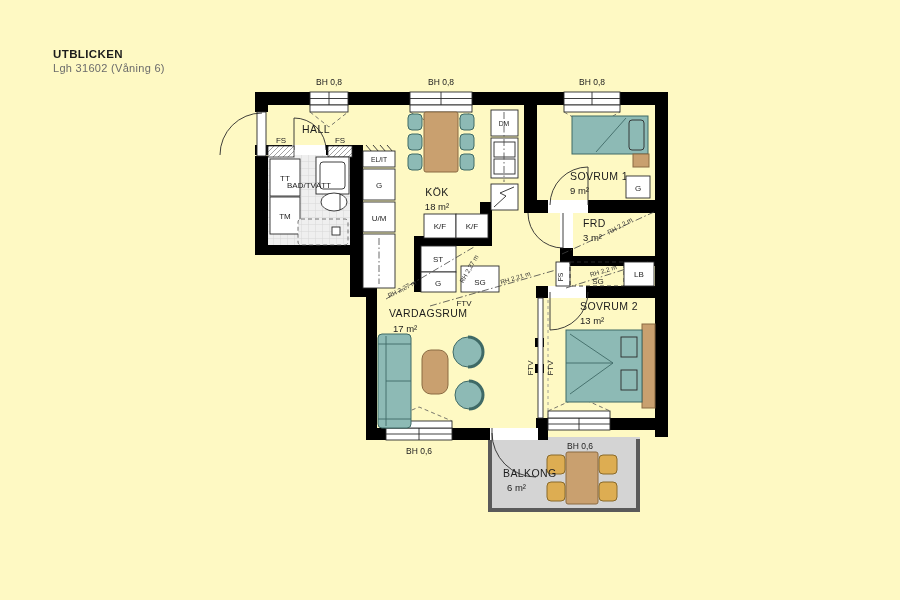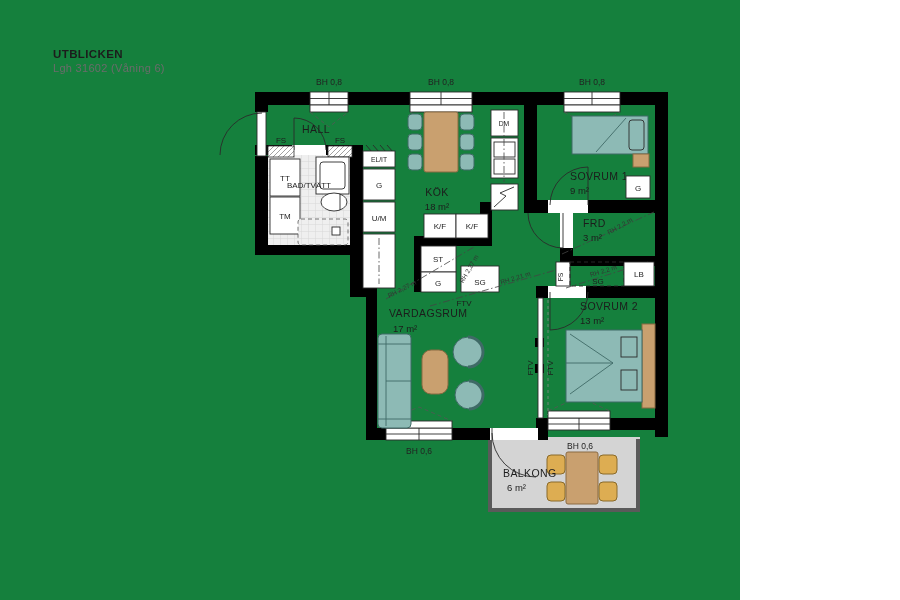--- a/index.html
+++ b/index.html
@@ -1,16 +1,16 @@
 <!DOCTYPE html>
 <html><head>
 <meta charset="utf-8">
 <style>
   html,body{margin:0;padding:0;background:#ffffff;}
-  #canvas{position:relative;width:740px;height:600px;background:#15803d;overflow:hidden;
+  #canvas{position:relative;width:900px;height:600px;background:#fef9c3;overflow:hidden;
           font-family:"Liberation Sans", sans-serif;}
   svg text{font-family:"Liberation Sans", sans-serif;fill:#1c1c1c;}
   .title-main{font-size:11.5px;font-weight:bold;letter-spacing:.4px;}
   .title-sub{font-size:11px;fill:#6b6b6b;letter-spacing:.3px;}
   .room-label{font-size:10.5px;letter-spacing:.4px;}
   .area-label{font-size:9.5px;}
   .small-label{font-size:8px;}
   .tiny-label{font-size:6.8px;}
   .bh-label{font-size:8.5px;fill:#222;}
   .rh-label{font-size:6.5px;fill:#333;}

